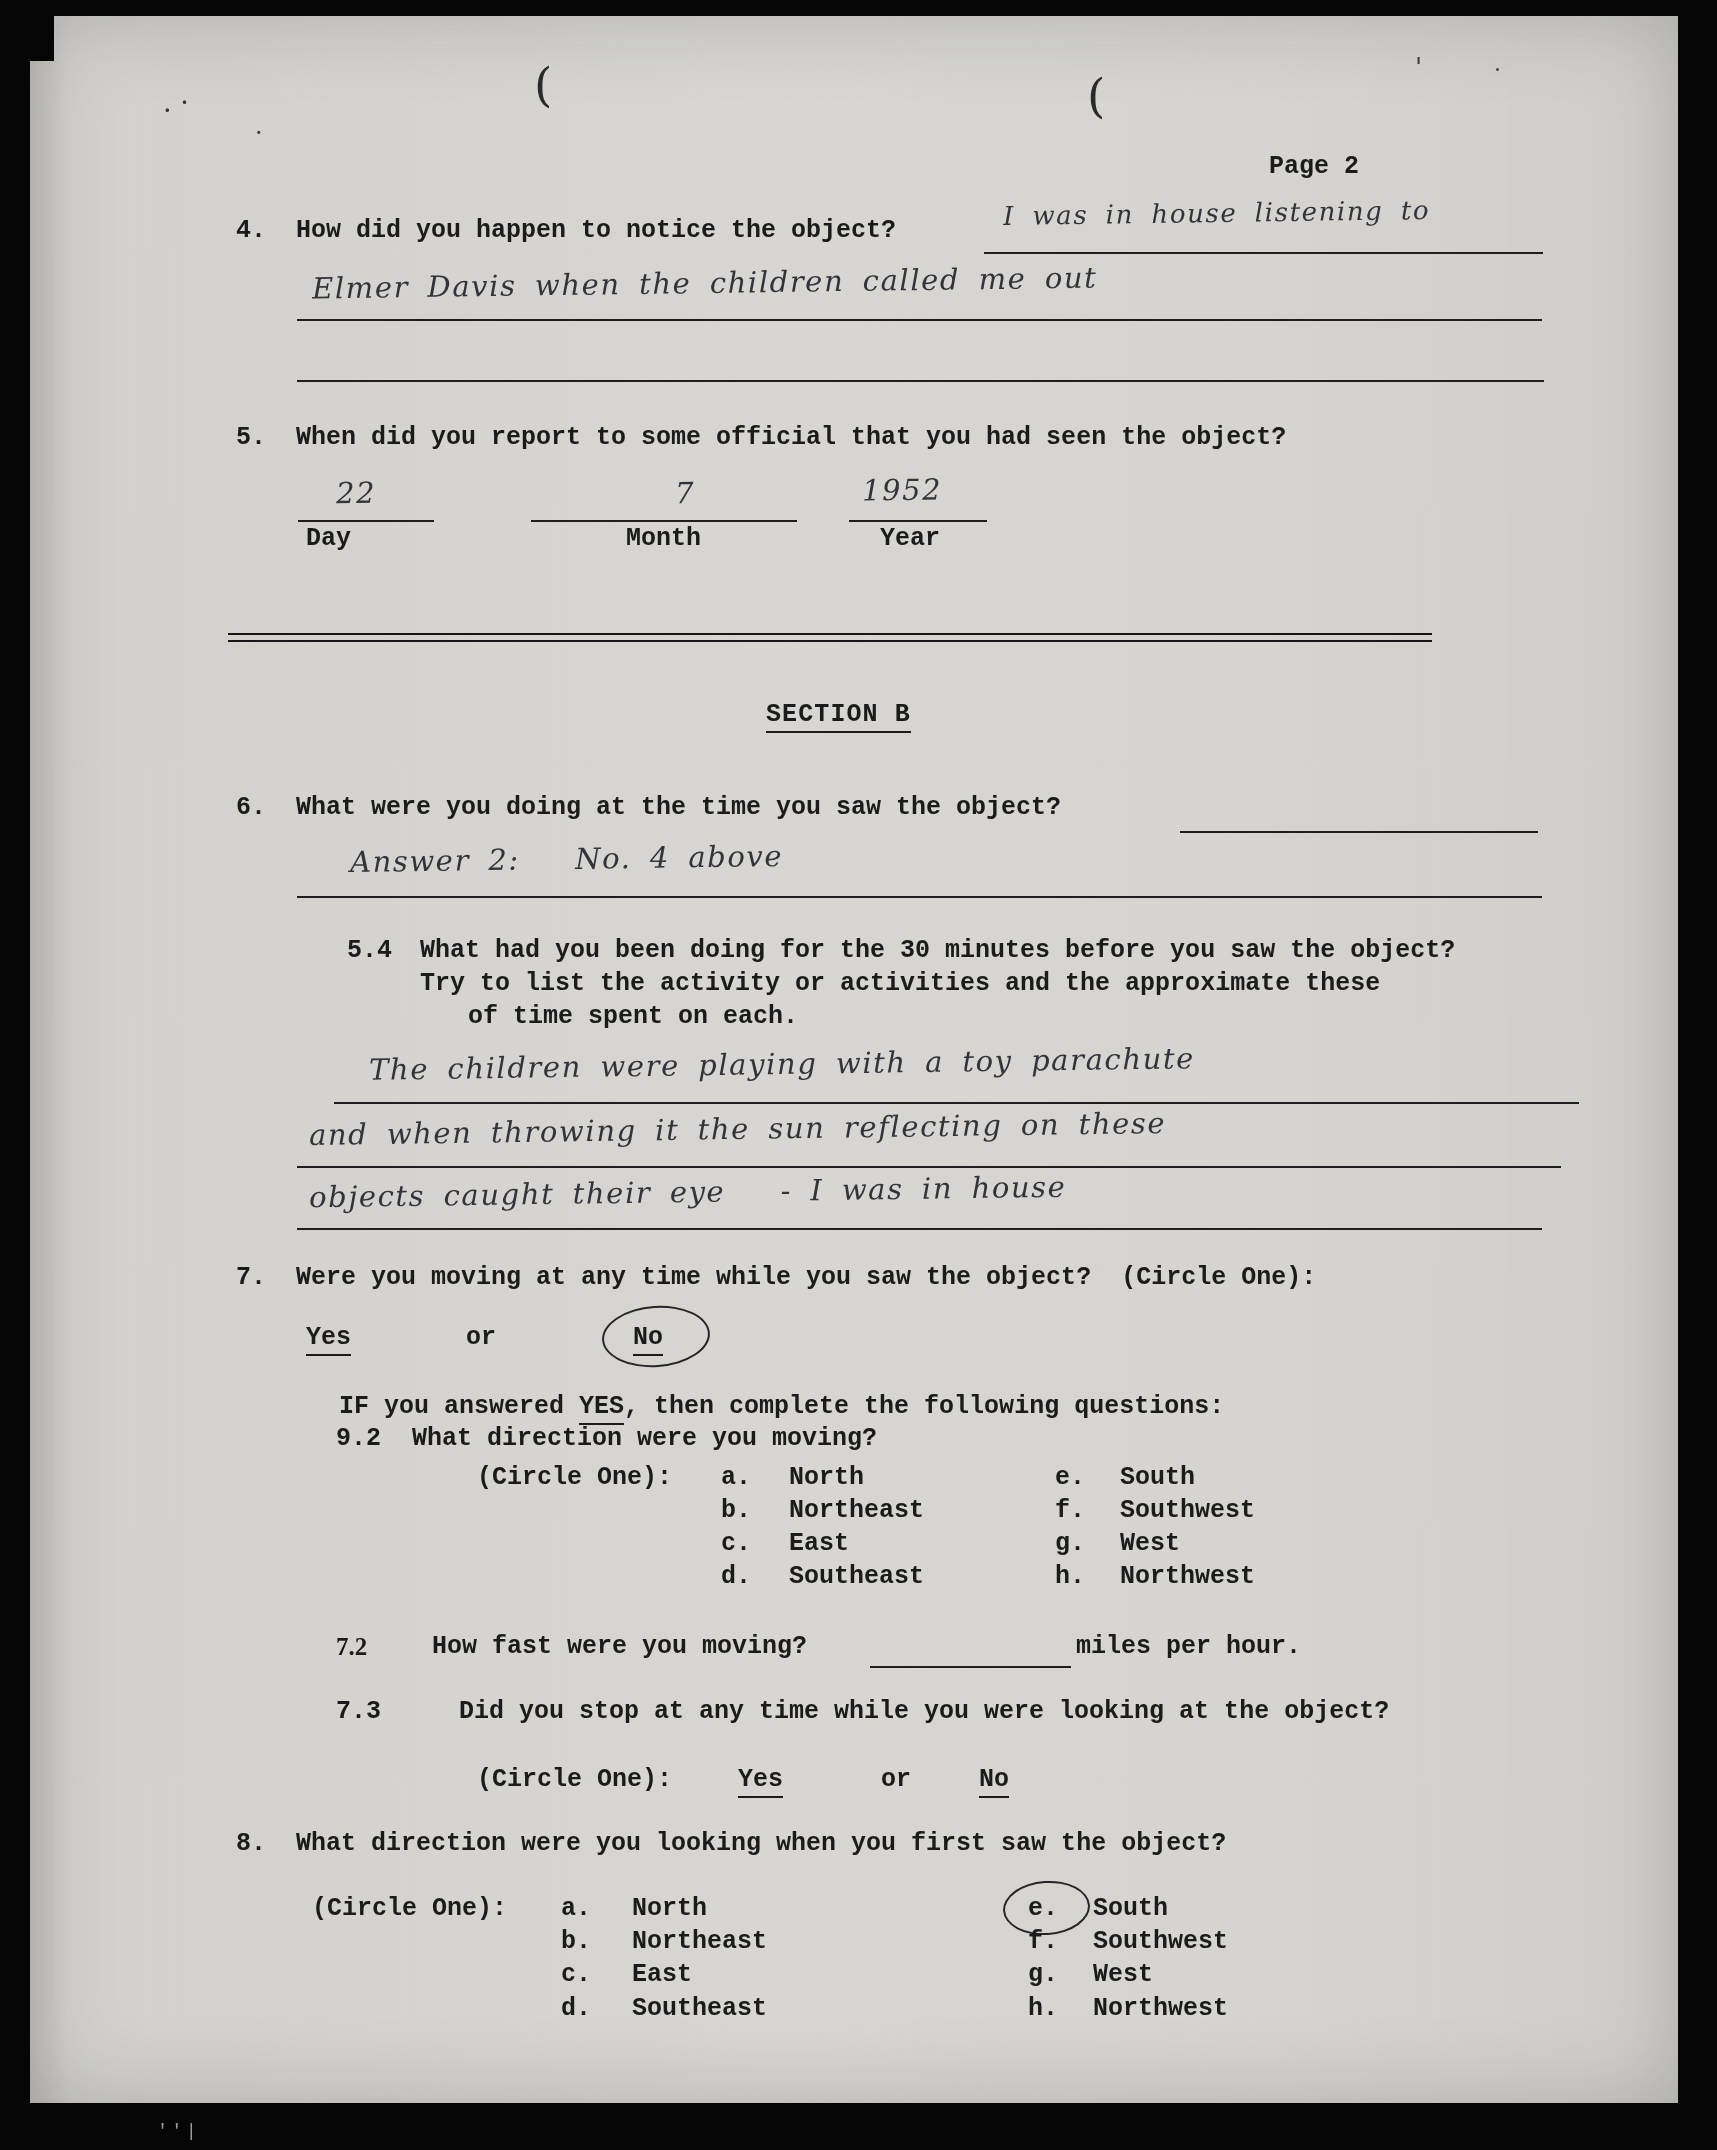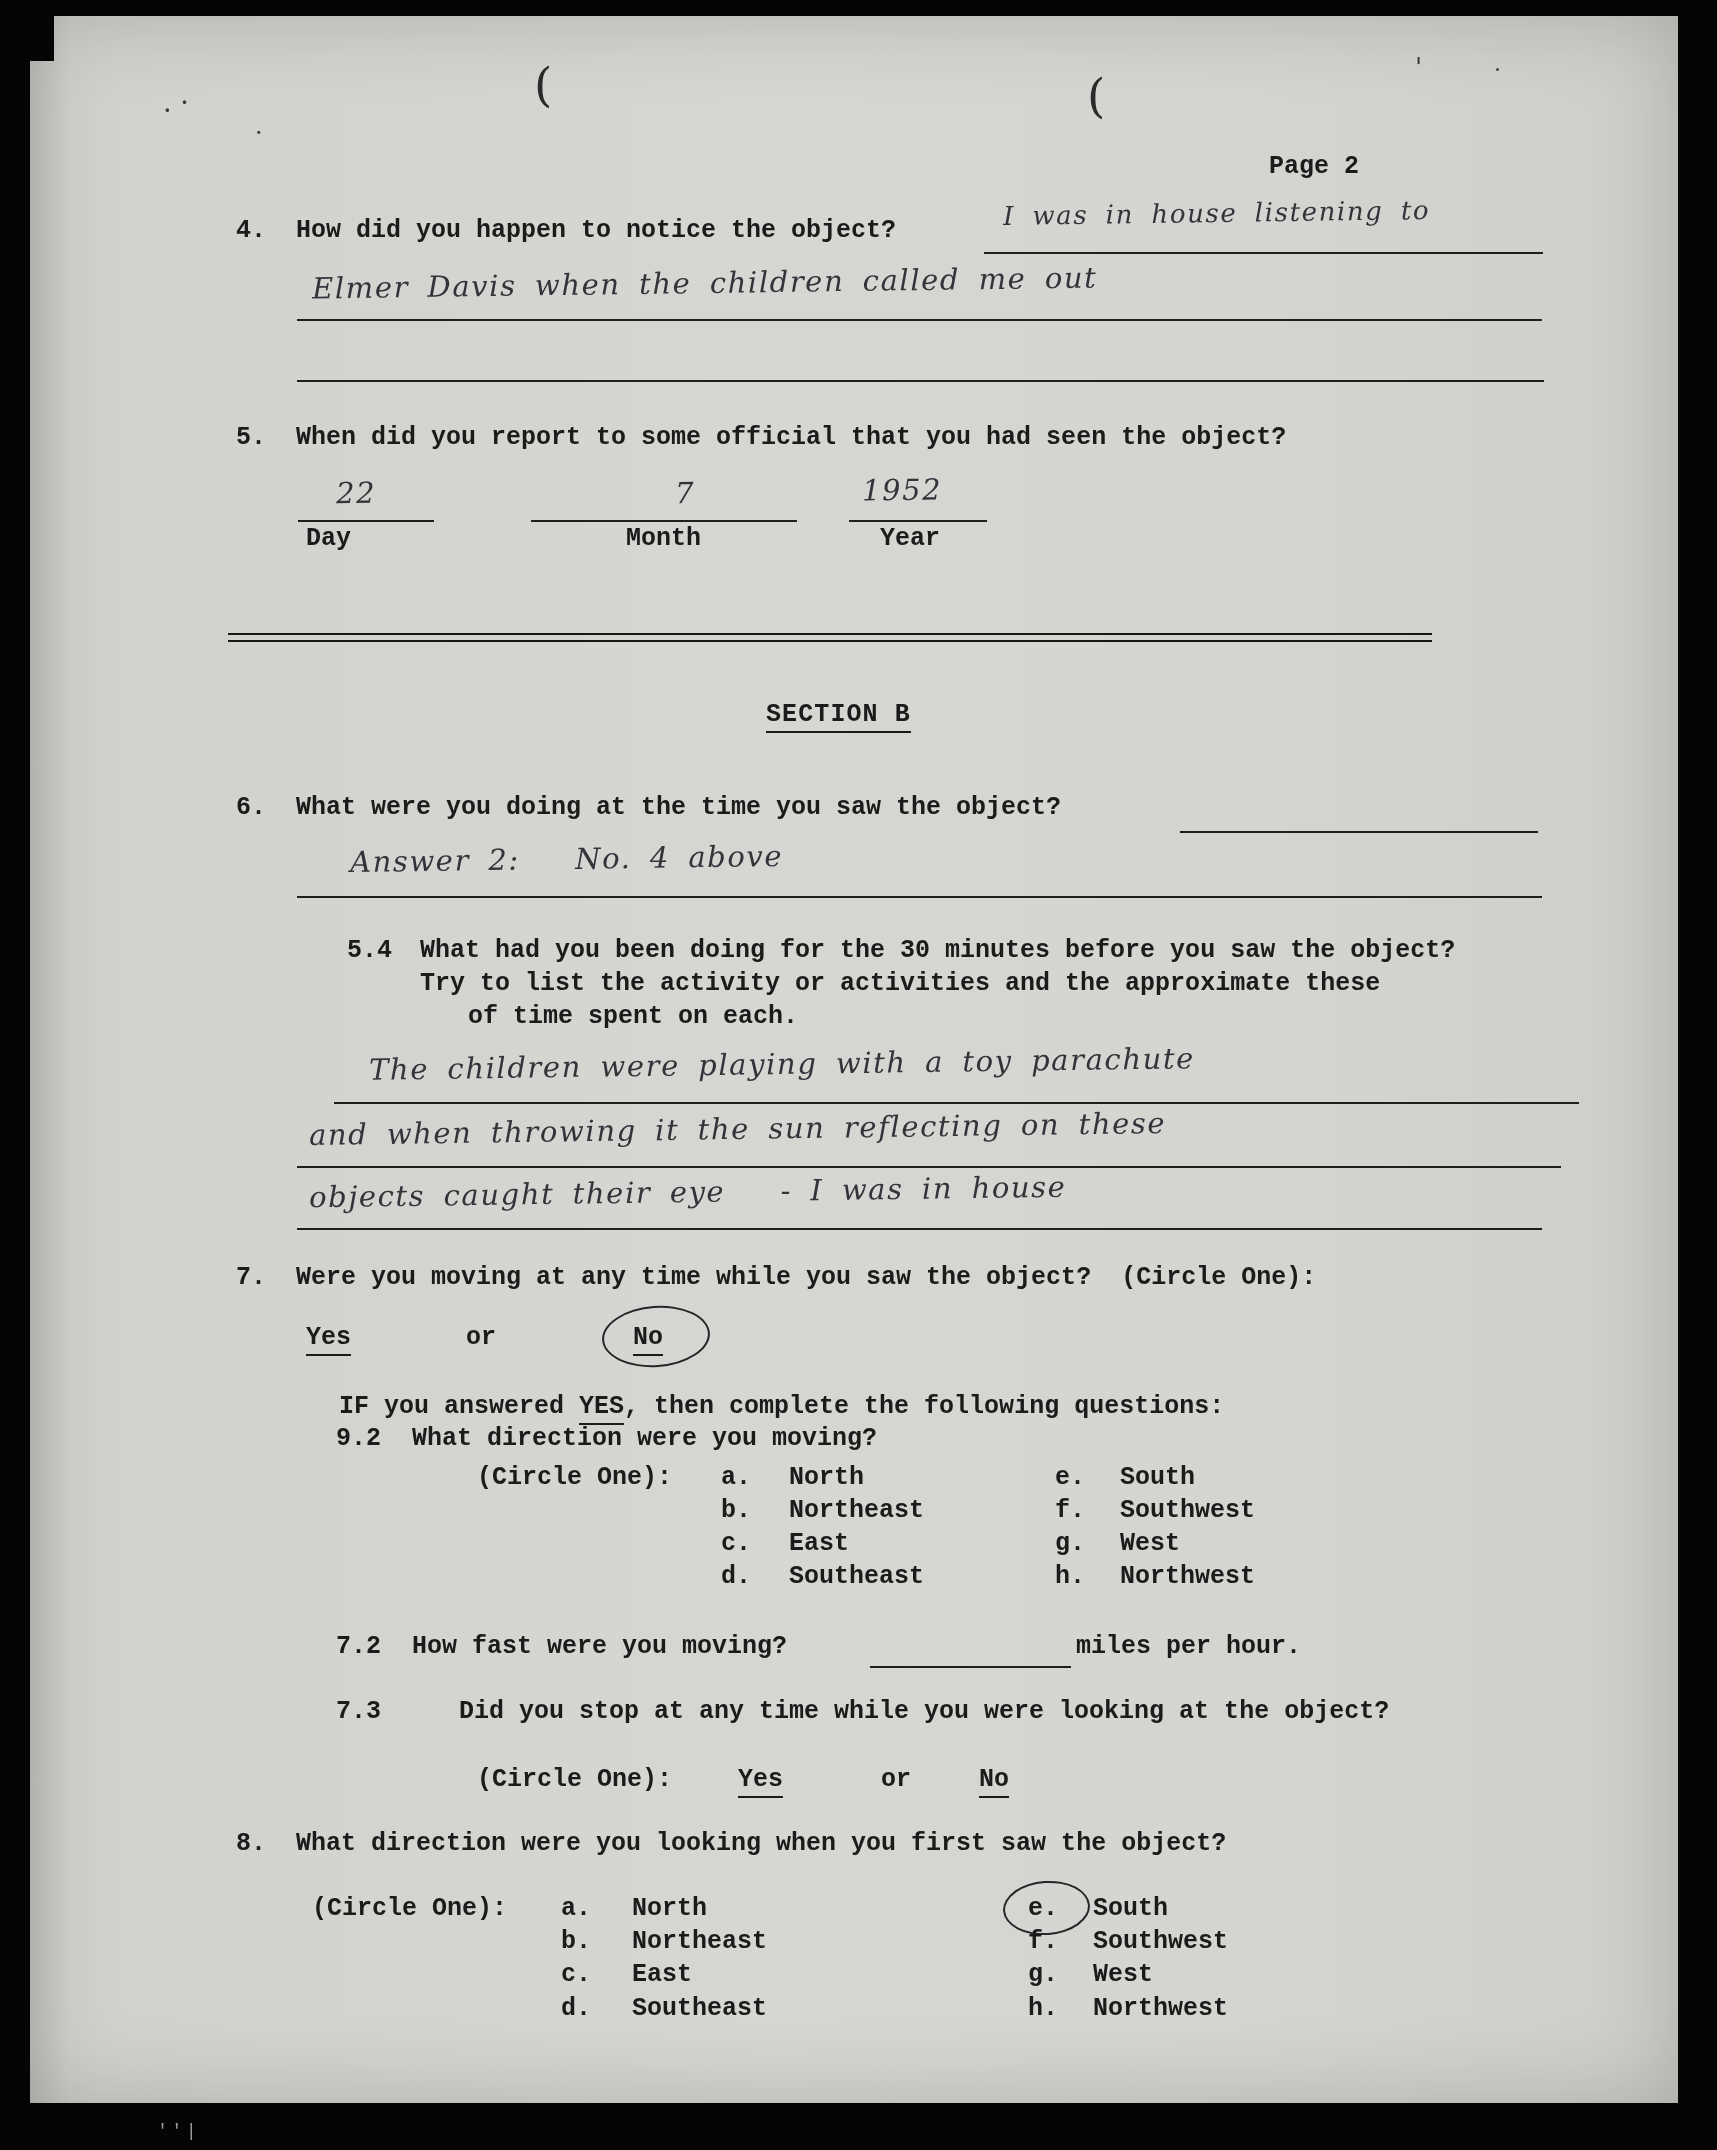--- a/index.html
+++ b/index.html
@@ -137,22 +137,22 @@
 <div class="abs type" style="left:721px; top:1530px;">c.</div>
 <div class="abs type" style="left:789px; top:1530px;">East</div>
 <div class="abs type" style="left:1055px; top:1530px;">g.</div>
 <div class="abs type" style="left:1120px; top:1530px;">West</div>
 
 <div class="abs type" style="left:721px; top:1563px;">d.</div>
 <div class="abs type" style="left:789px; top:1563px;">Southeast</div>
 <div class="abs type" style="left:1055px; top:1563px;">h.</div>
 <div class="abs type" style="left:1120px; top:1563px;">Northwest</div>
 
-<div class="abs type" style="left:336px; top:1633px;">7.2</div>
-<div class="abs type" style="left:412px; top:1633px;">How fast were you moving?</div>
+<div class="abs type" style="left:336px; top:1633px;font-family:Liberation Serif, serif;">7.2</div>
+<div class="abs type" style="left:432px; top:1633px;">How fast were you moving?</div>
 <div class="rule" style="left:870px; top:1666px; width:201px;"></div>
 <div class="abs type" style="left:1076px; top:1633px;">miles per hour.</div>
 
 <div class="abs type" style="left:336px; top:1698px;">7.3</div>
 <div class="abs type" style="left:412px; top:1698px;margin-left:47px;">Did you stop at any time while you were looking at the object?</div>
 <div class="abs type" style="left:477px; top:1766px;">(Circle One):</div>
 <div class="abs type uline" style="left:738px; top:1766px;">Yes</div>
 <div class="abs type" style="left:881px; top:1766px;">or</div>
 <div class="abs type uline" style="left:979px; top:1766px;">No</div>
 

